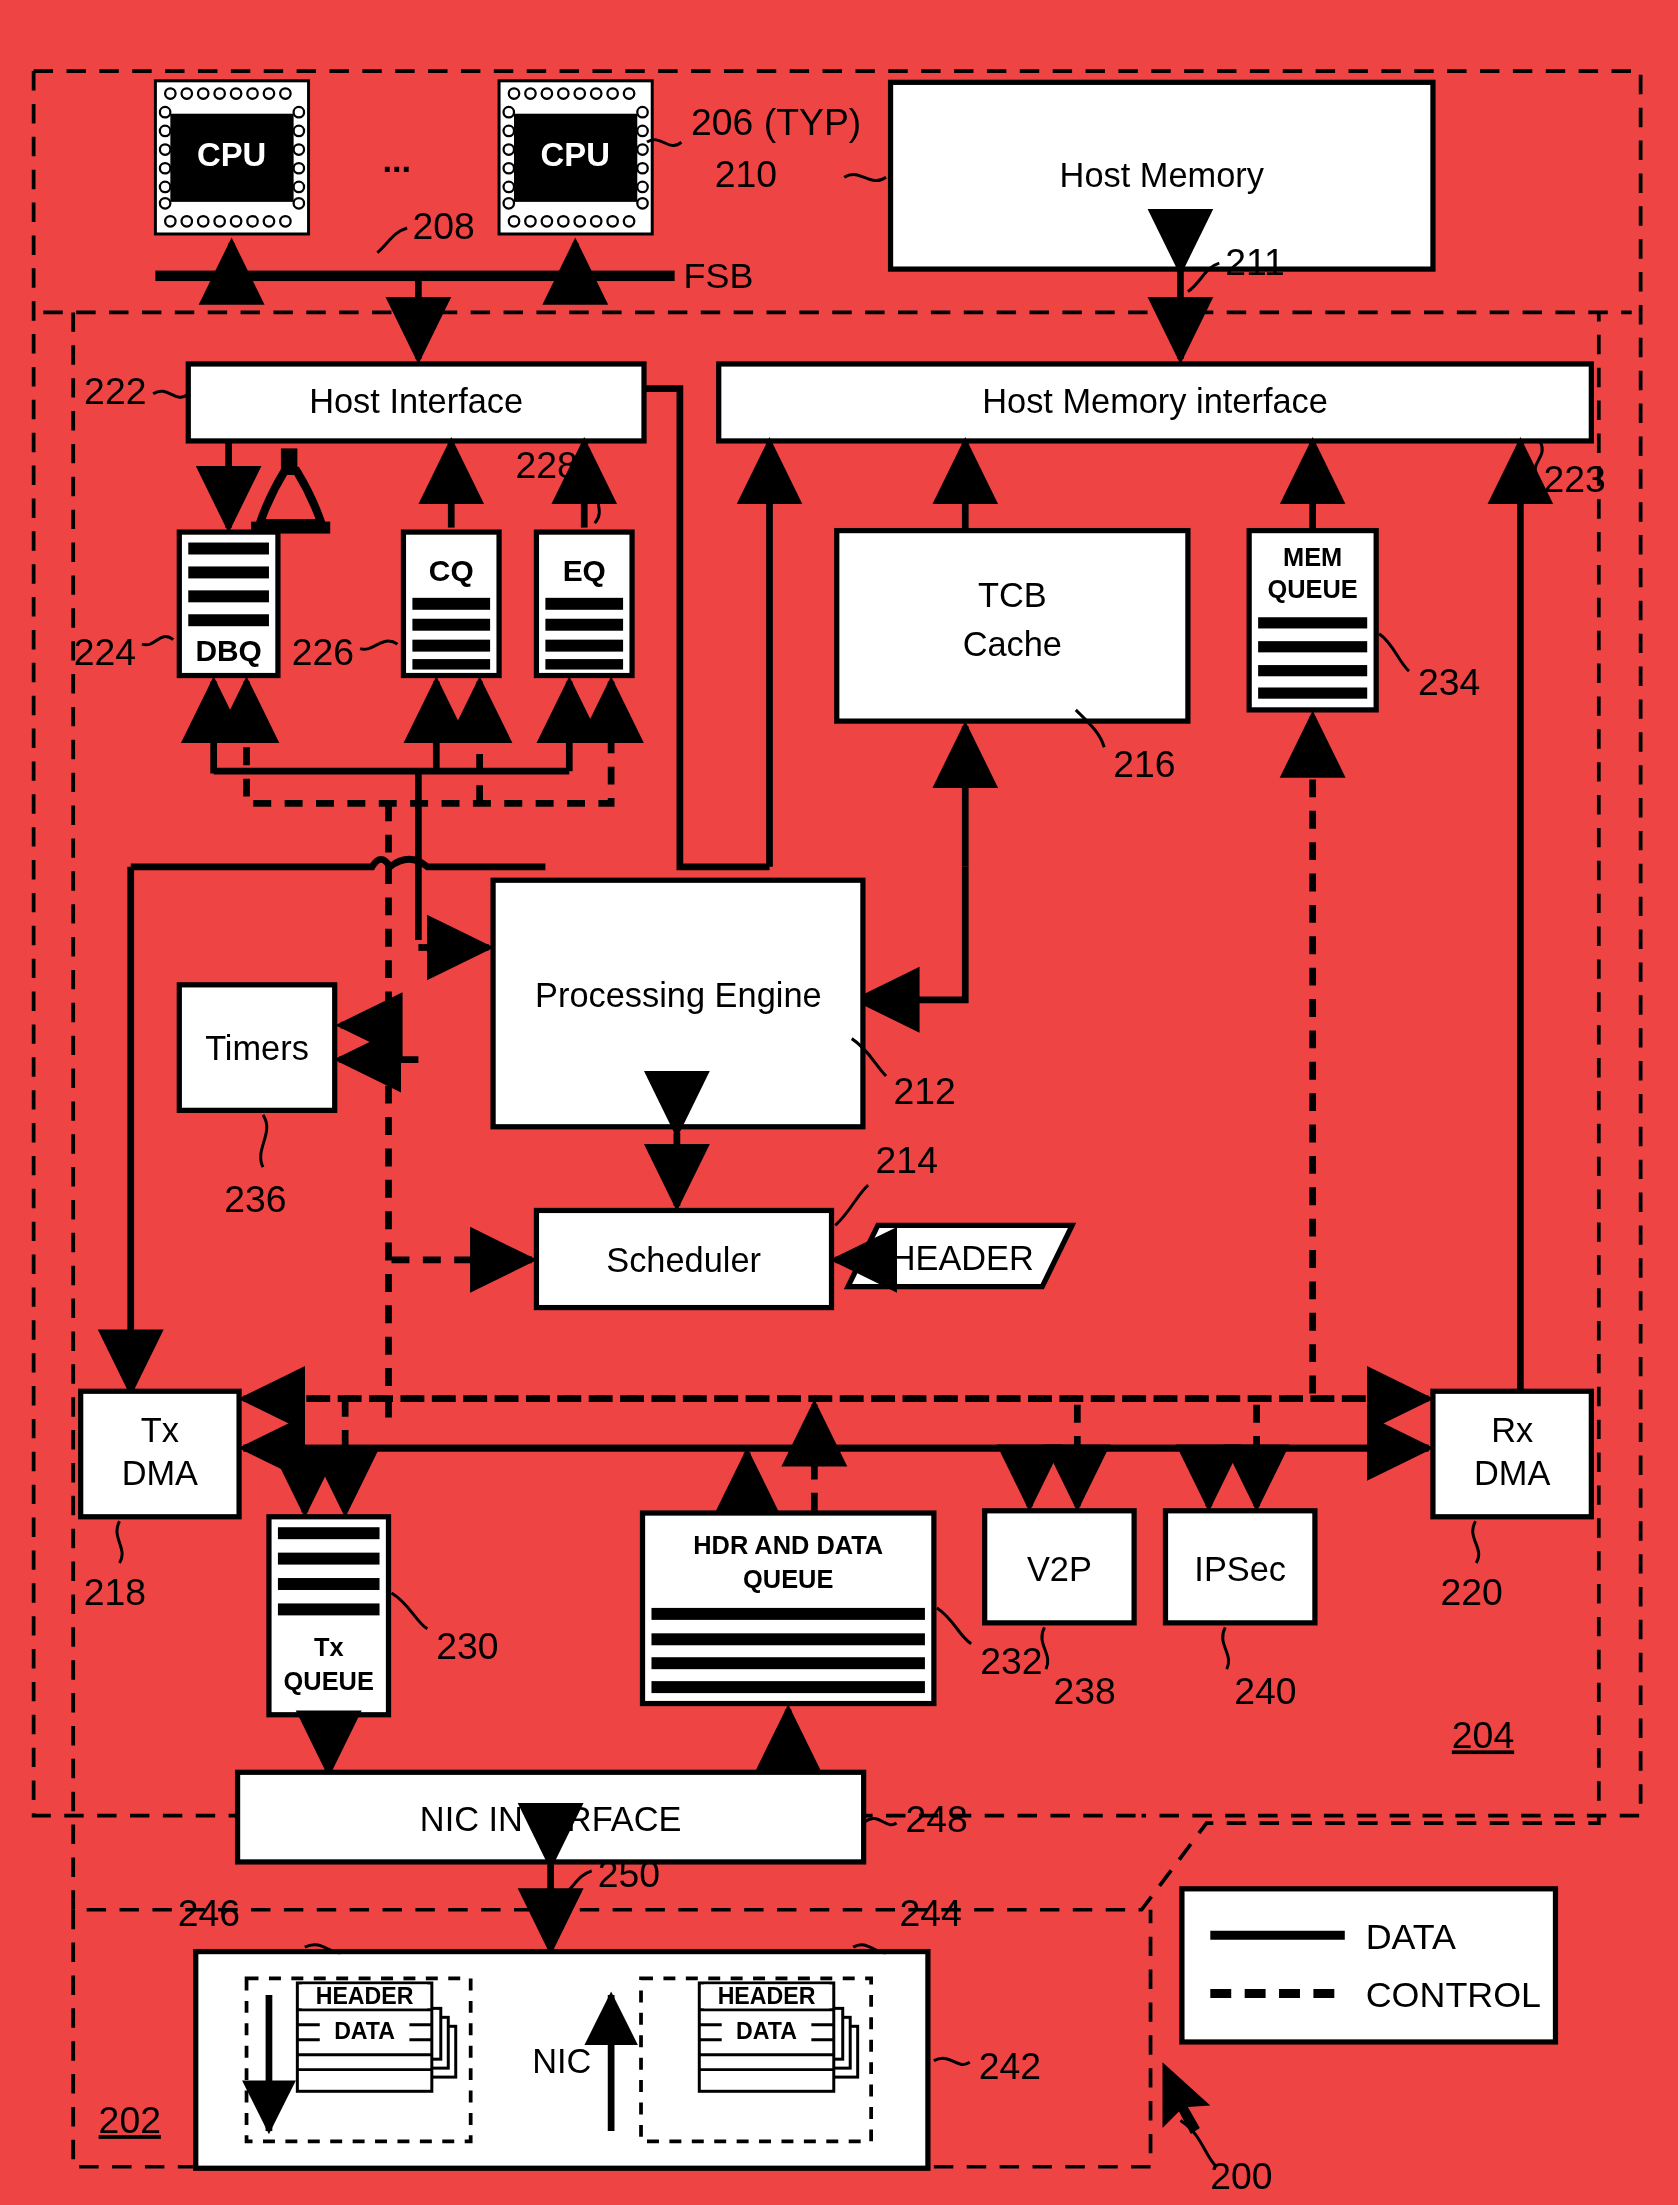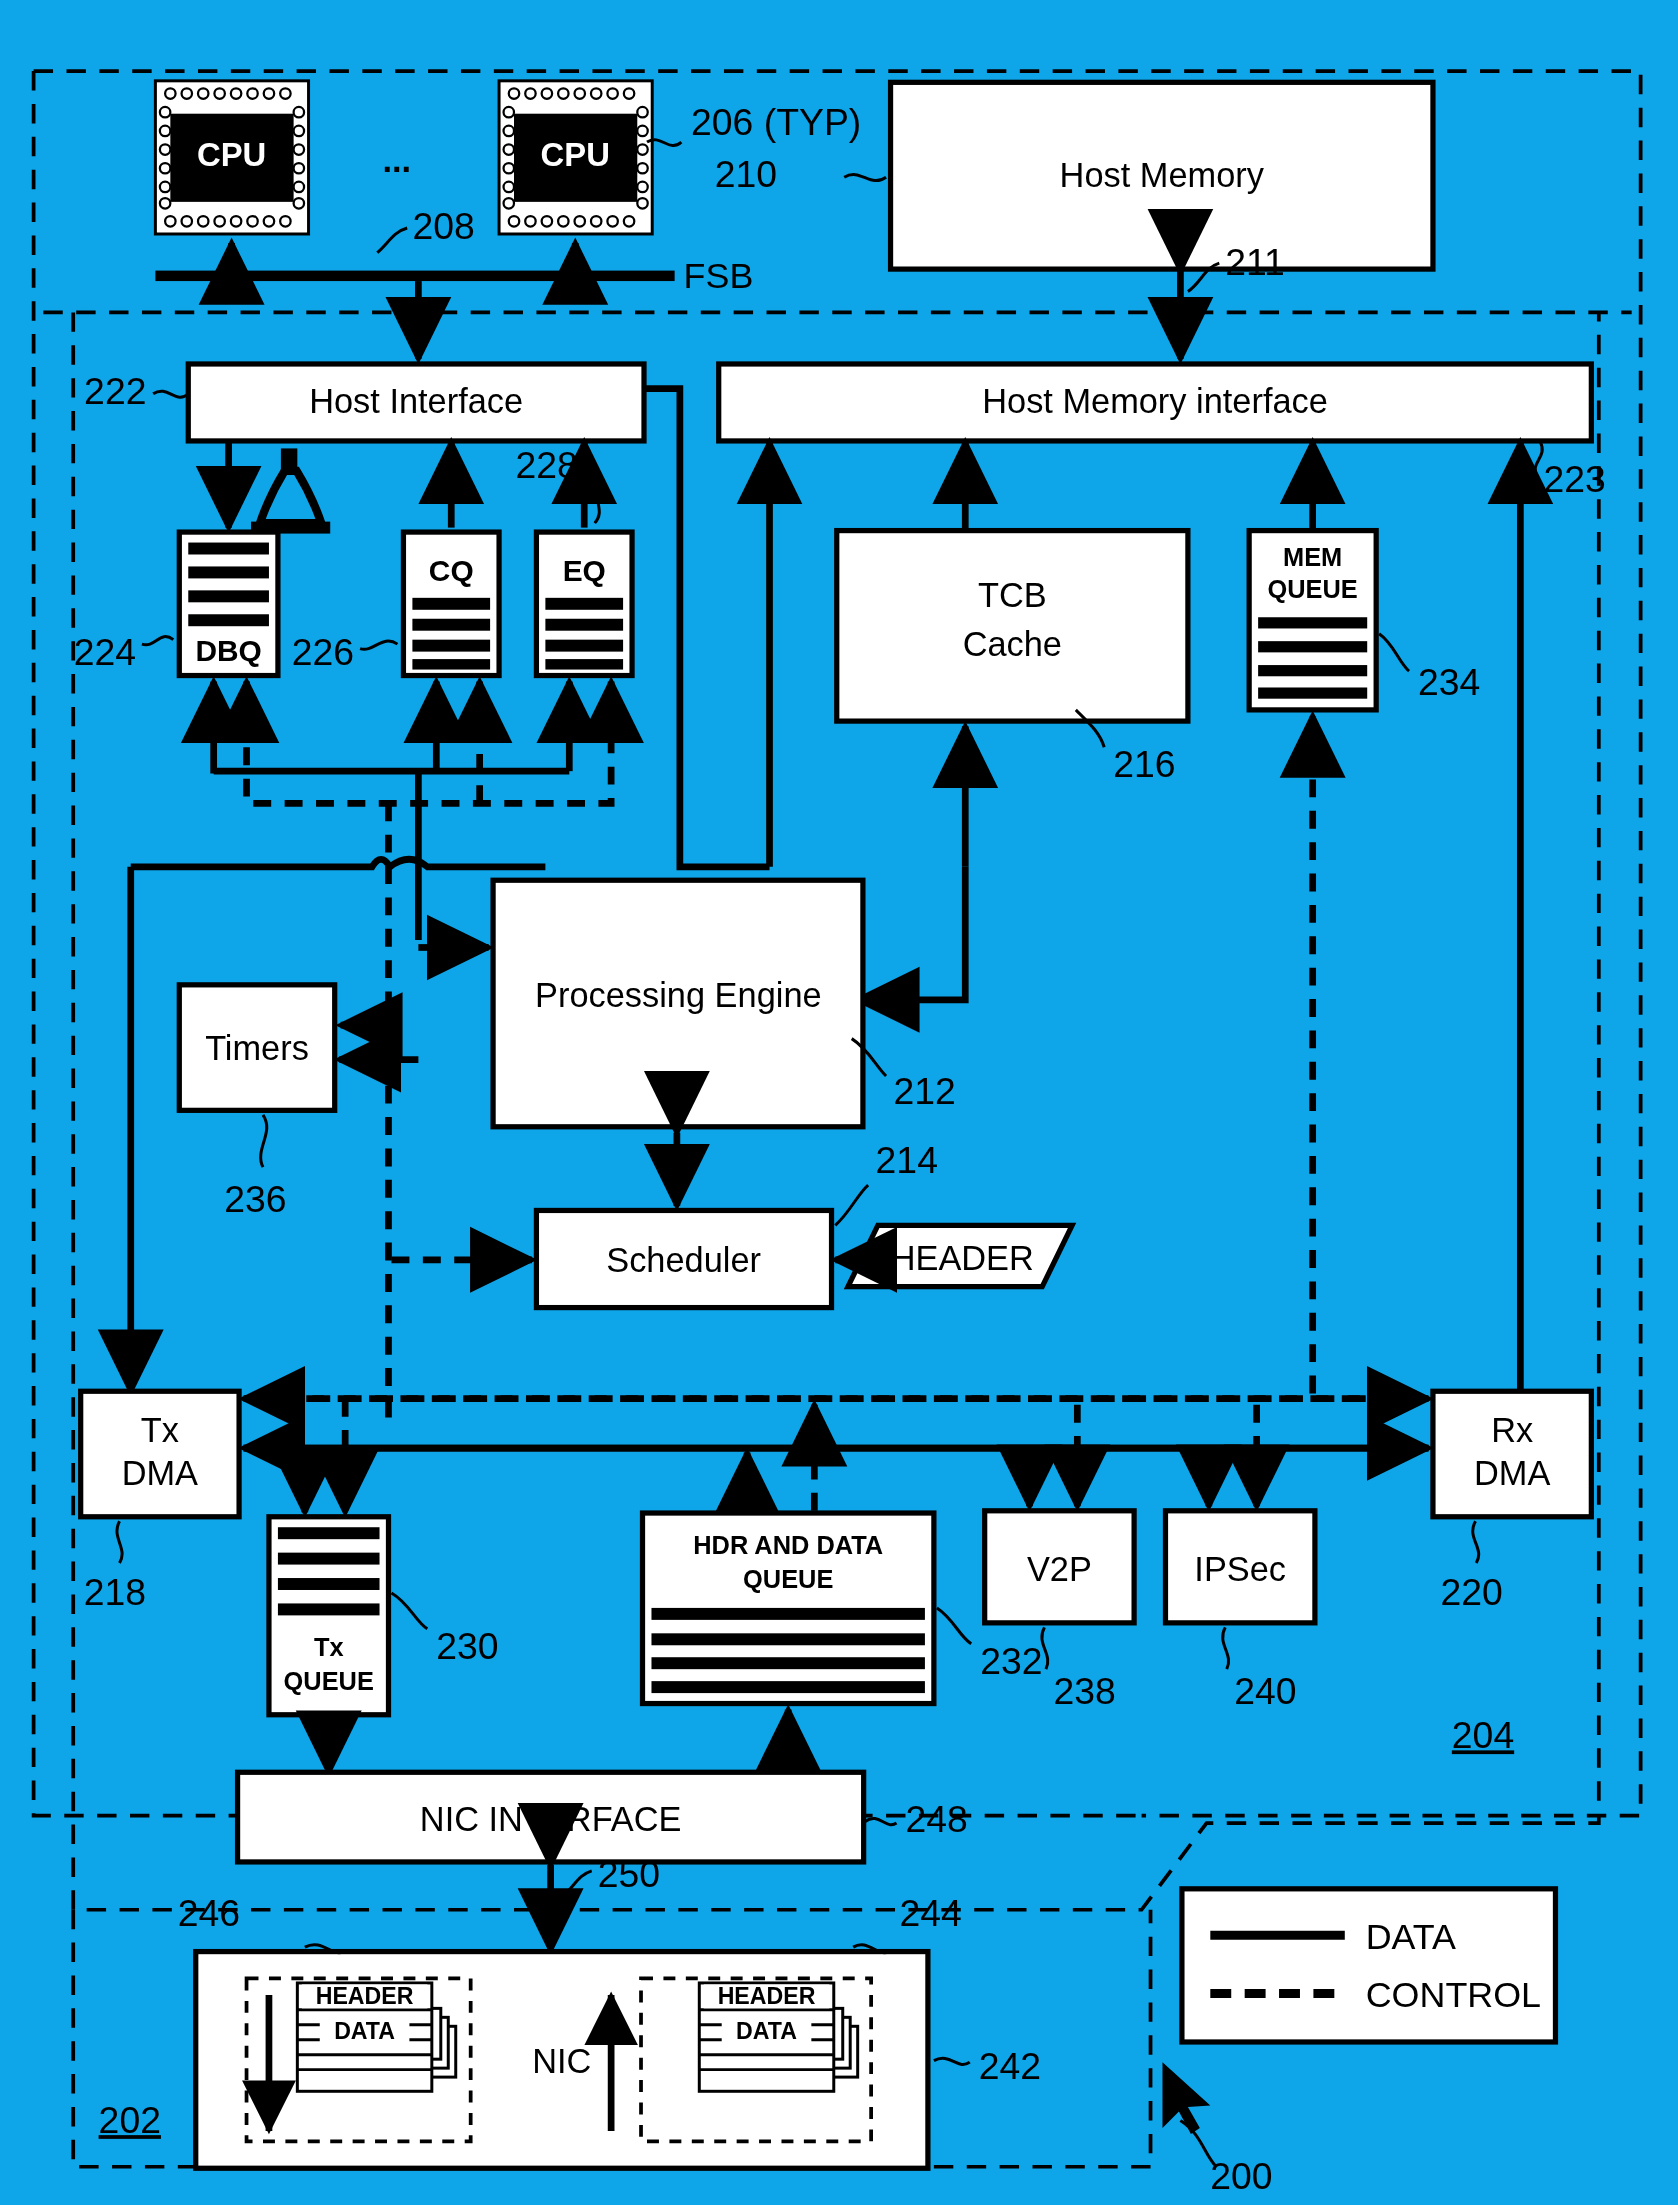--- a/index.html
+++ b/index.html
@@ -1,18 +1,18 @@
 <!DOCTYPE html>
 <html style="font-size:12px"><head>
 <meta charset="utf-8">
 <title>TCP Offload Engine Block Diagram</title>
 <style>
   html,body{margin:0;padding:0;background:#ffffff;}
   body{font-family:"Liberation Sans", sans-serif;}
-  #page{position:relative;width:1678px;height:2205px;background:#0ea5e9;overflow:hidden;}
+  #page{position:relative;width:1678px;height:2205px;background:#ef4444;overflow:hidden;}
   svg#canvas{position:absolute;left:0;top:0;width:1678px;height:2205px;}
   text{font-family:"Liberation Sans", sans-serif; fill:#000; }
   .blocklabel{font-size:46px;}
   .blocklabel-bold{font-size:40px;font-weight:bold;}
   .reflabel{font-size:50px;}
   .reflabel-ul{font-size:50px;text-decoration:underline;}
   .cpu-txt{font-size:44px;font-weight:bold;fill:#ffffff;}
   .tiny{font-size:34px;font-weight:bold;}
   .legendtxt{font-size:48px;}
   .fsb{font-size:48px;}

